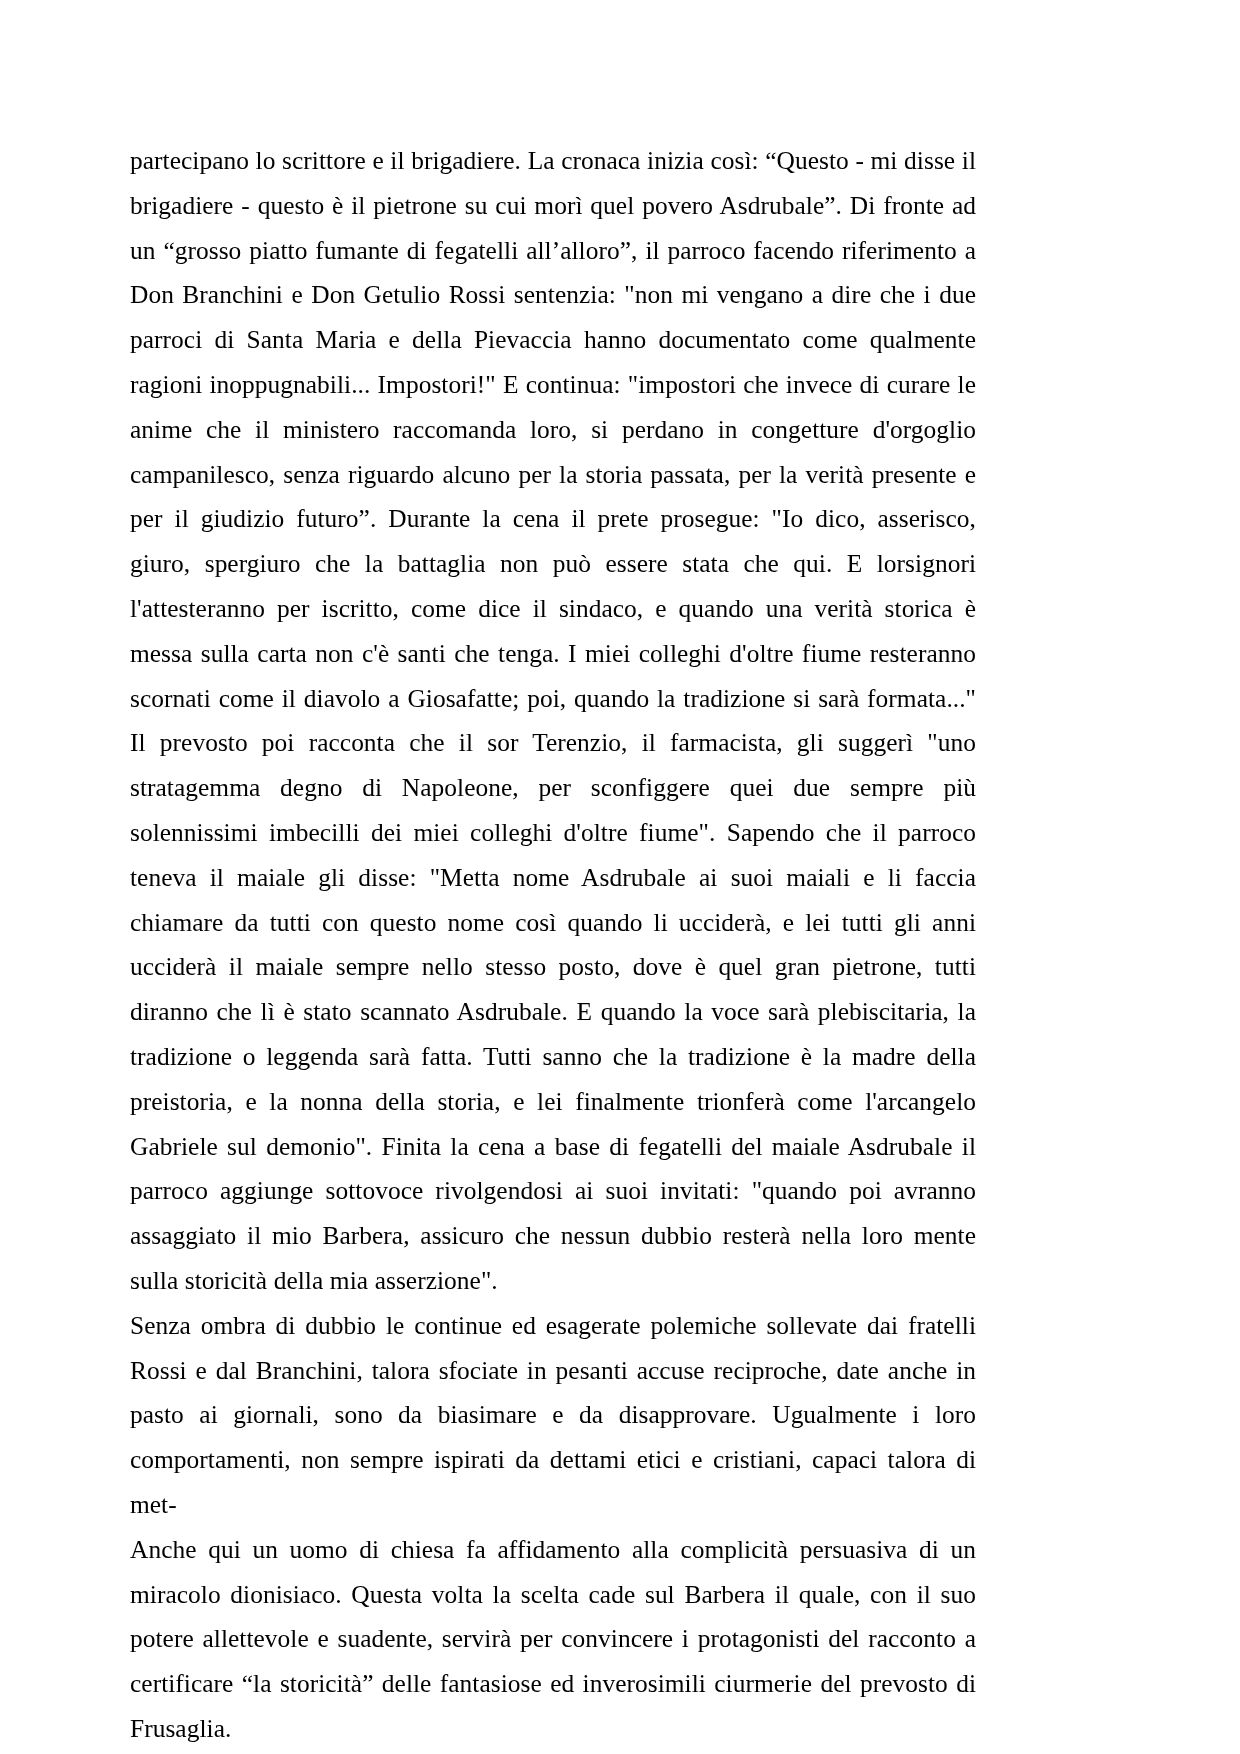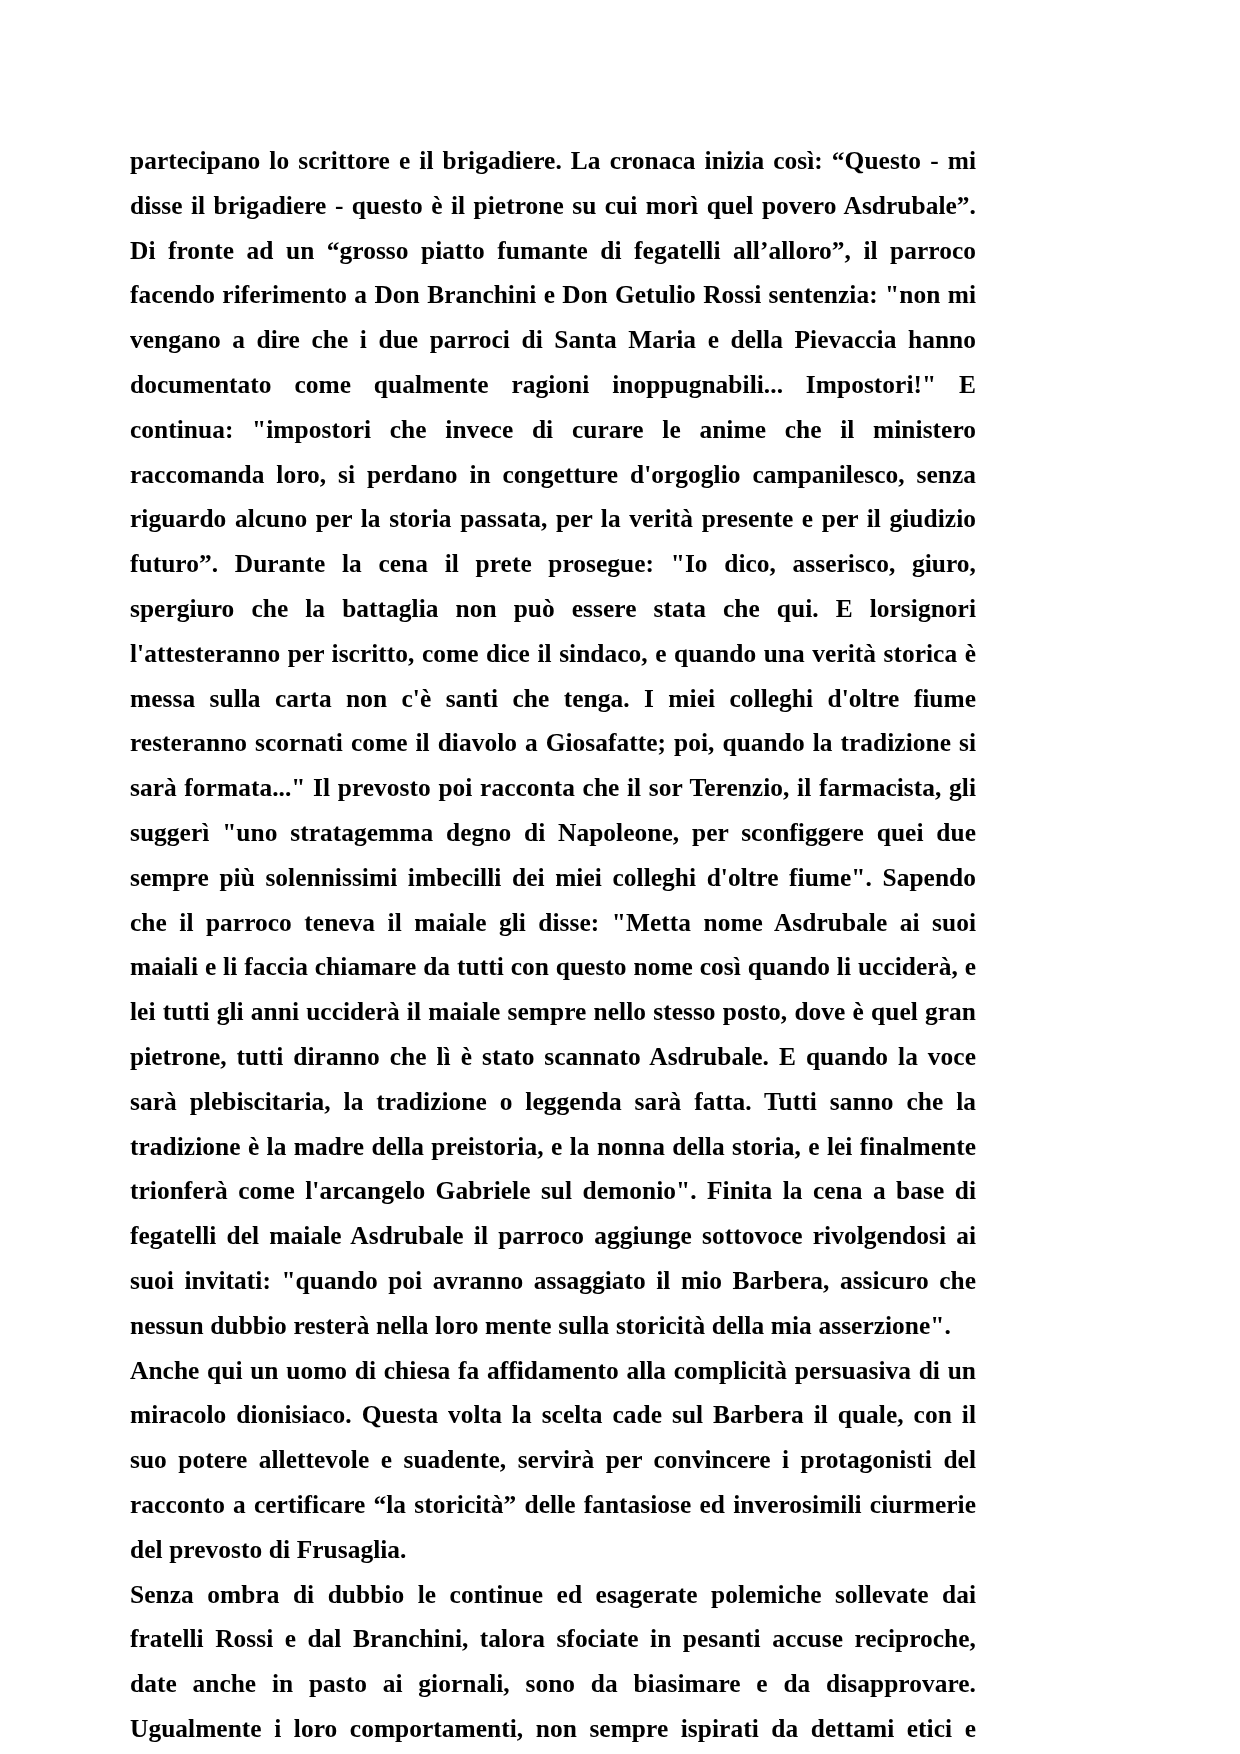--- a/index.html
+++ b/index.html
@@ -9,21 +9,20 @@
     background: #ffffff;
   }
   .page {
     position: relative;
     width: 1240px;
     height: 1754px;
     background: #ffffff;
     overflow: hidden;
     font-family: "Liberation Serif", "DejaVu Serif", serif;
     color: #000000;
-    font-weight: bold;
   }
   .textblock {
     position: absolute;
     left: 130px;
     top: 138px;
     width: 846px;
   }
   .para {
     margin: 0;
     text-align: justify;
@@ -48,22 +47,22 @@
     height: 180px;
   }
 </style>
 </head>
 <body>
 
 <div class="page">
 
   <div class="textblock">
     <p class="para cont">partecipano lo scrittore e il brigadiere. La cronaca inizia così: “Questo - mi disse il brigadiere - questo è il pietrone su cui morì quel povero Asdrubale”. Di fronte ad un “grosso piatto fumante di fegatelli all’alloro”, il parroco facendo riferimento a Don Branchini e Don Getulio Rossi sentenzia: "non mi vengano a dire che i due parroci di Santa Maria e della Pievaccia hanno documentato come qualmente ragioni inoppugnabili... Impostori!" E continua: "impostori che invece di curare le anime che il ministero raccomanda loro, si perdano in congetture d'orgoglio campanilesco, senza riguardo alcuno per la storia passata, per la verità presente e per il giudizio futuro”. Durante la cena il prete prosegue: "Io dico, asserisco, giuro, spergiuro che la battaglia non può essere stata che qui. E lorsignori l'attesteranno per iscritto, come dice il sindaco, e quando una verità storica è messa sulla carta non c'è santi che tenga. I miei colleghi d'oltre fiume resteranno scornati come il diavolo a Giosafatte; poi, quando la tradizione si sarà formata..." Il prevosto poi racconta che il sor Terenzio, il farmacista, gli suggerì "uno stratagemma degno di Napoleone, per sconfiggere quei due sempre più solennissimi imbecilli dei miei colleghi d'oltre fiume". Sapendo che il parroco teneva il maiale gli disse: "Metta nome Asdrubale ai suoi maiali e li faccia chiamare da tutti con questo nome così quando li ucciderà, e lei tutti gli anni ucciderà il maiale sempre nello stesso posto, dove è quel gran pietrone, tutti diranno che lì è stato scannato Asdrubale. E quando la voce sarà plebiscitaria, la tradizione o leggenda sarà fatta. Tutti sanno che la tradizione è la madre della preistoria, e la nonna della storia, e lei finalmente trionferà come l'arcangelo Gabriele sul demonio". Finita la cena a base di fegatelli del maiale Asdrubale il parroco aggiunge sottovoce rivolgendosi ai suoi invitati: "quando poi avranno assaggiato il mio Barbera, assicuro che nessun dubbio resterà nella loro mente sulla storicità della mia asserzione".</p>
+    <p class="para follow">Senza ombra di dubbio le continue ed esagerate polemiche sollevate dai fratelli Rossi e dal Branchini, talora sfociate in pesanti accuse reciproche, date anche in pasto ai giornali, sono da biasimare e da disapprovare. Ugualmente i loro comportamenti, non sempre ispirati da dettami etici e cristiani, capaci talora di met-</p>
     <p class="para follow">Anche qui un uomo di chiesa fa affidamento alla complicità persuasiva di un miracolo dionisiaco. Questa volta la scelta cade sul Barbera il quale, con il suo potere allettevole e suadente, servirà per convincere i protagonisti del racconto a certificare “la storicità” delle fantasiose ed inverosimili ciurmerie del prevosto di Frusaglia.</p>
-    <p class="para follow">Senza ombra di dubbio le continue ed esagerate polemiche sollevate dai fratelli Rossi e dal Branchini, talora sfociate in pesanti accuse reciproche, date anche in pasto ai giornali, sono da biasimare e da disapprovare. Ugualmente i loro comportamenti, non sempre ispirati da dettami etici e cristiani, capaci talora di met-</p>
   </div>
 
   <div class="footer">
 
     
 
     
   </div>
 
 </div>

